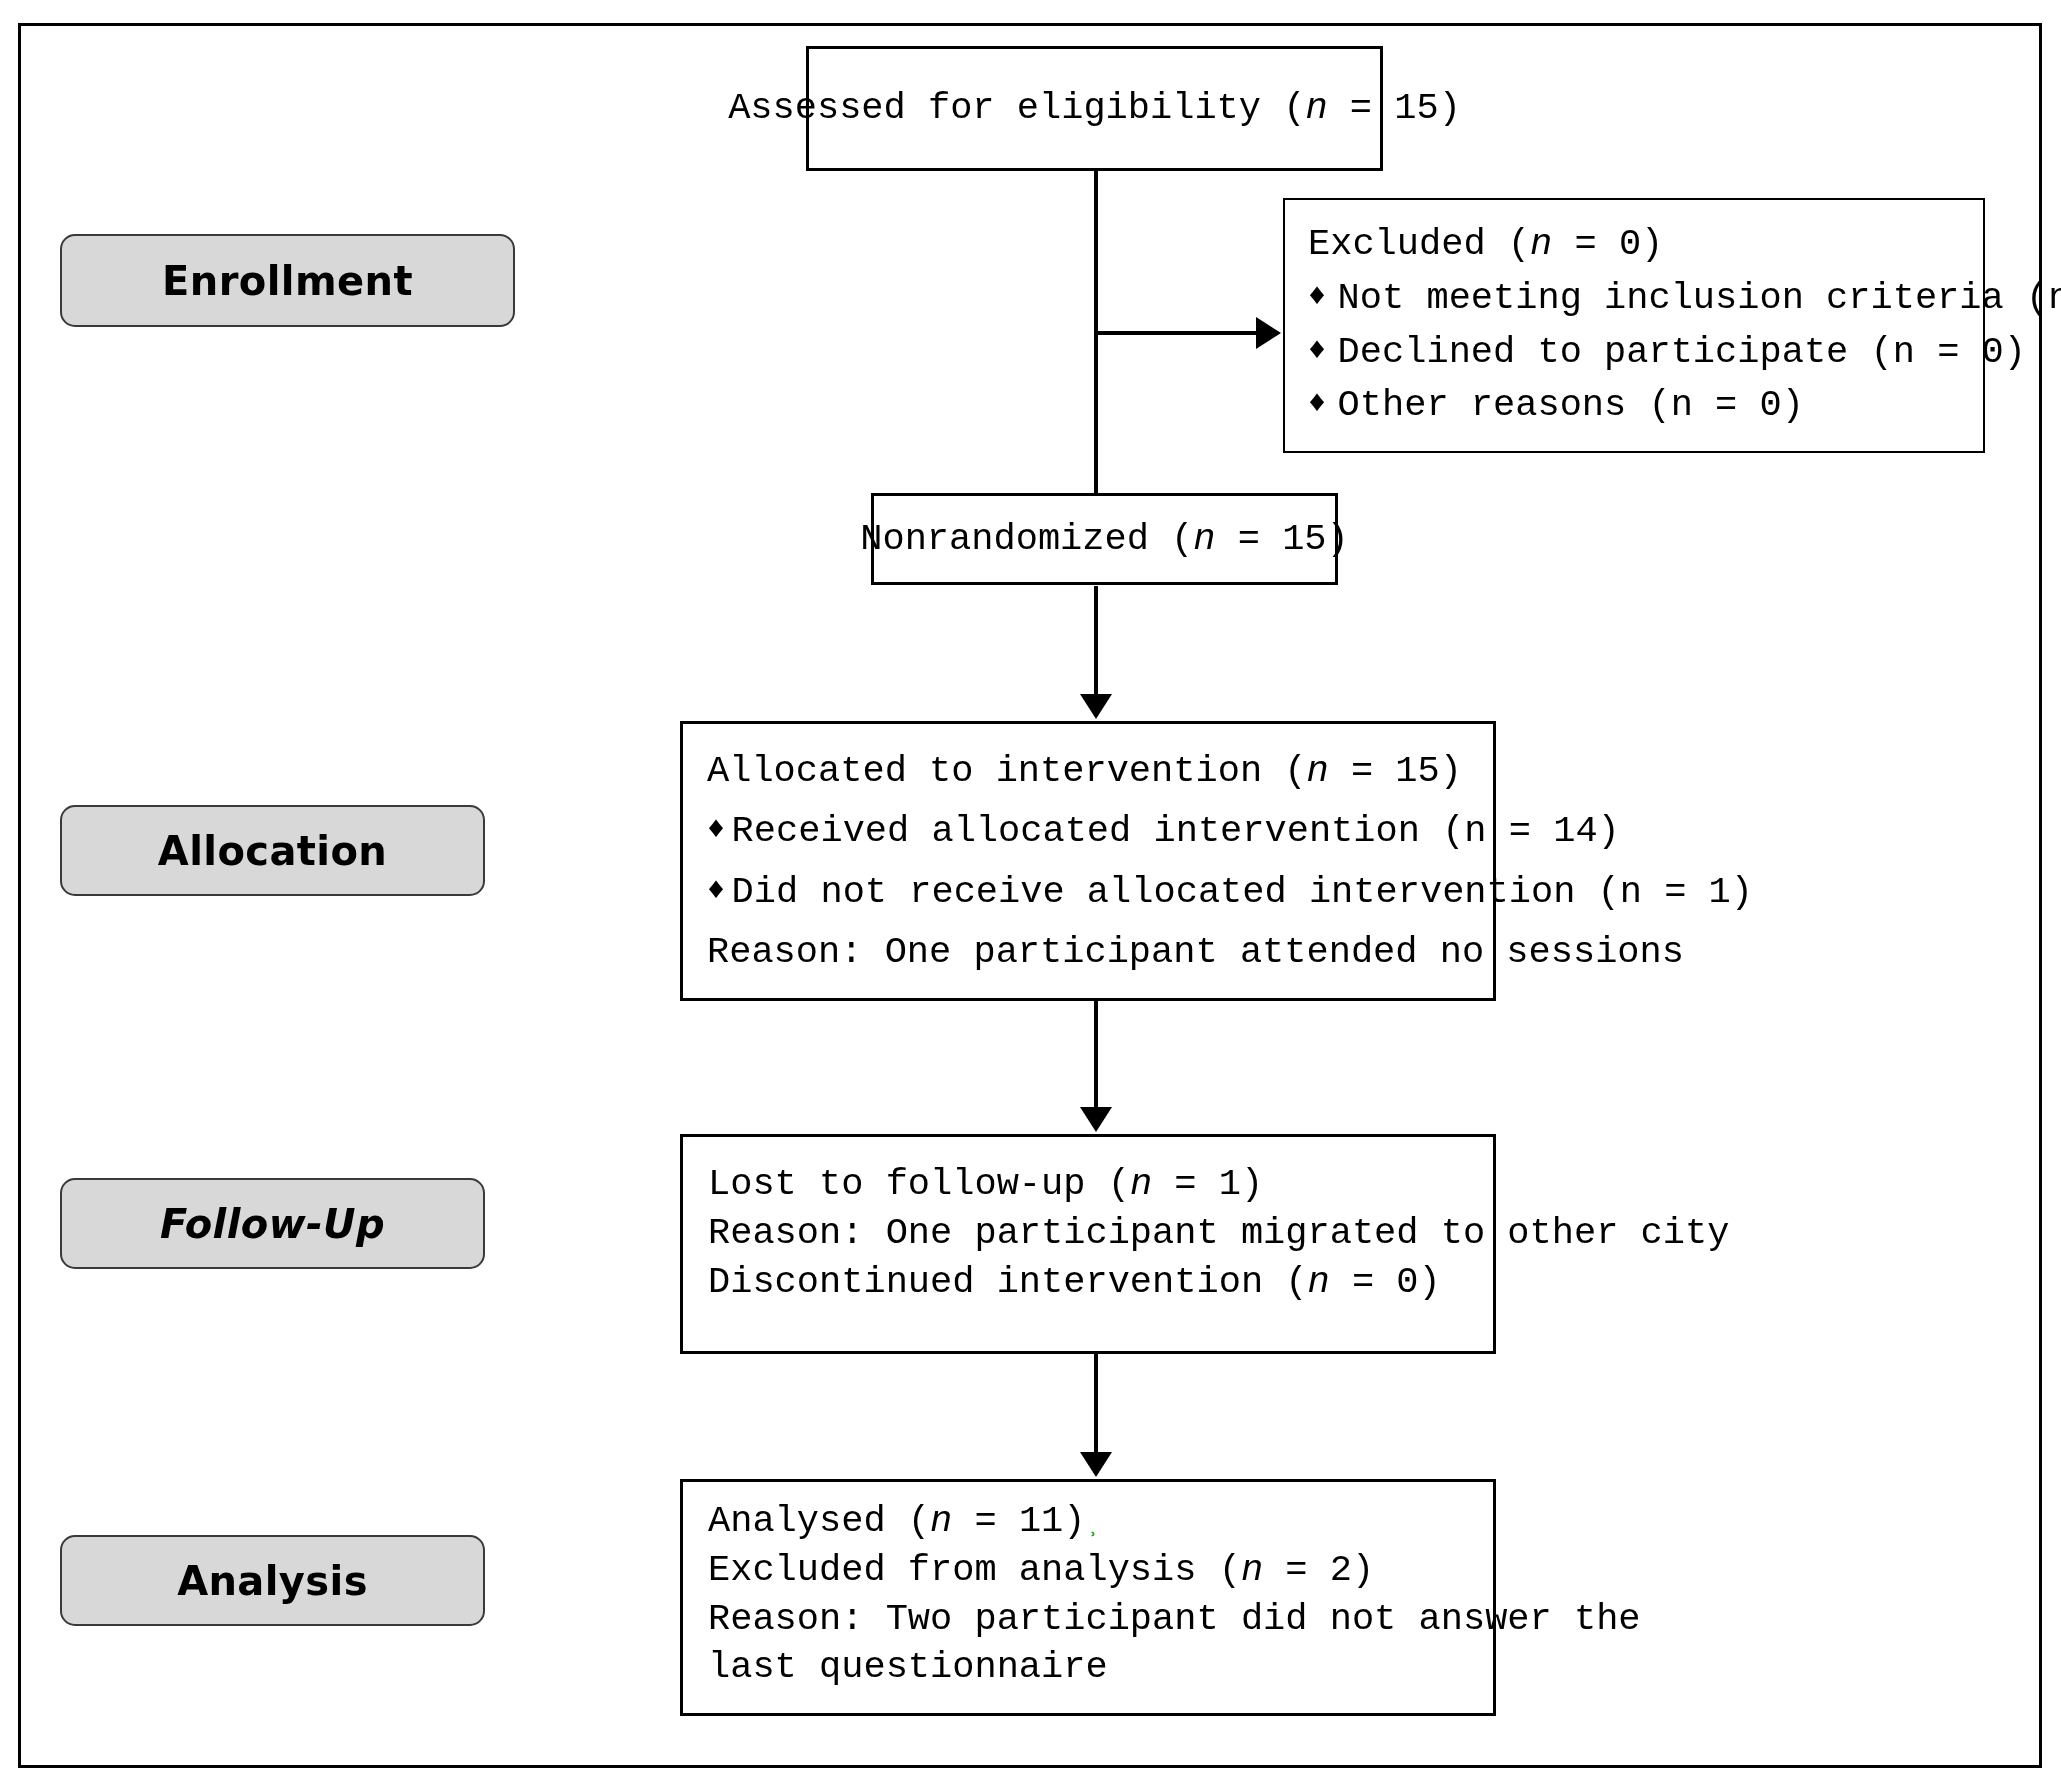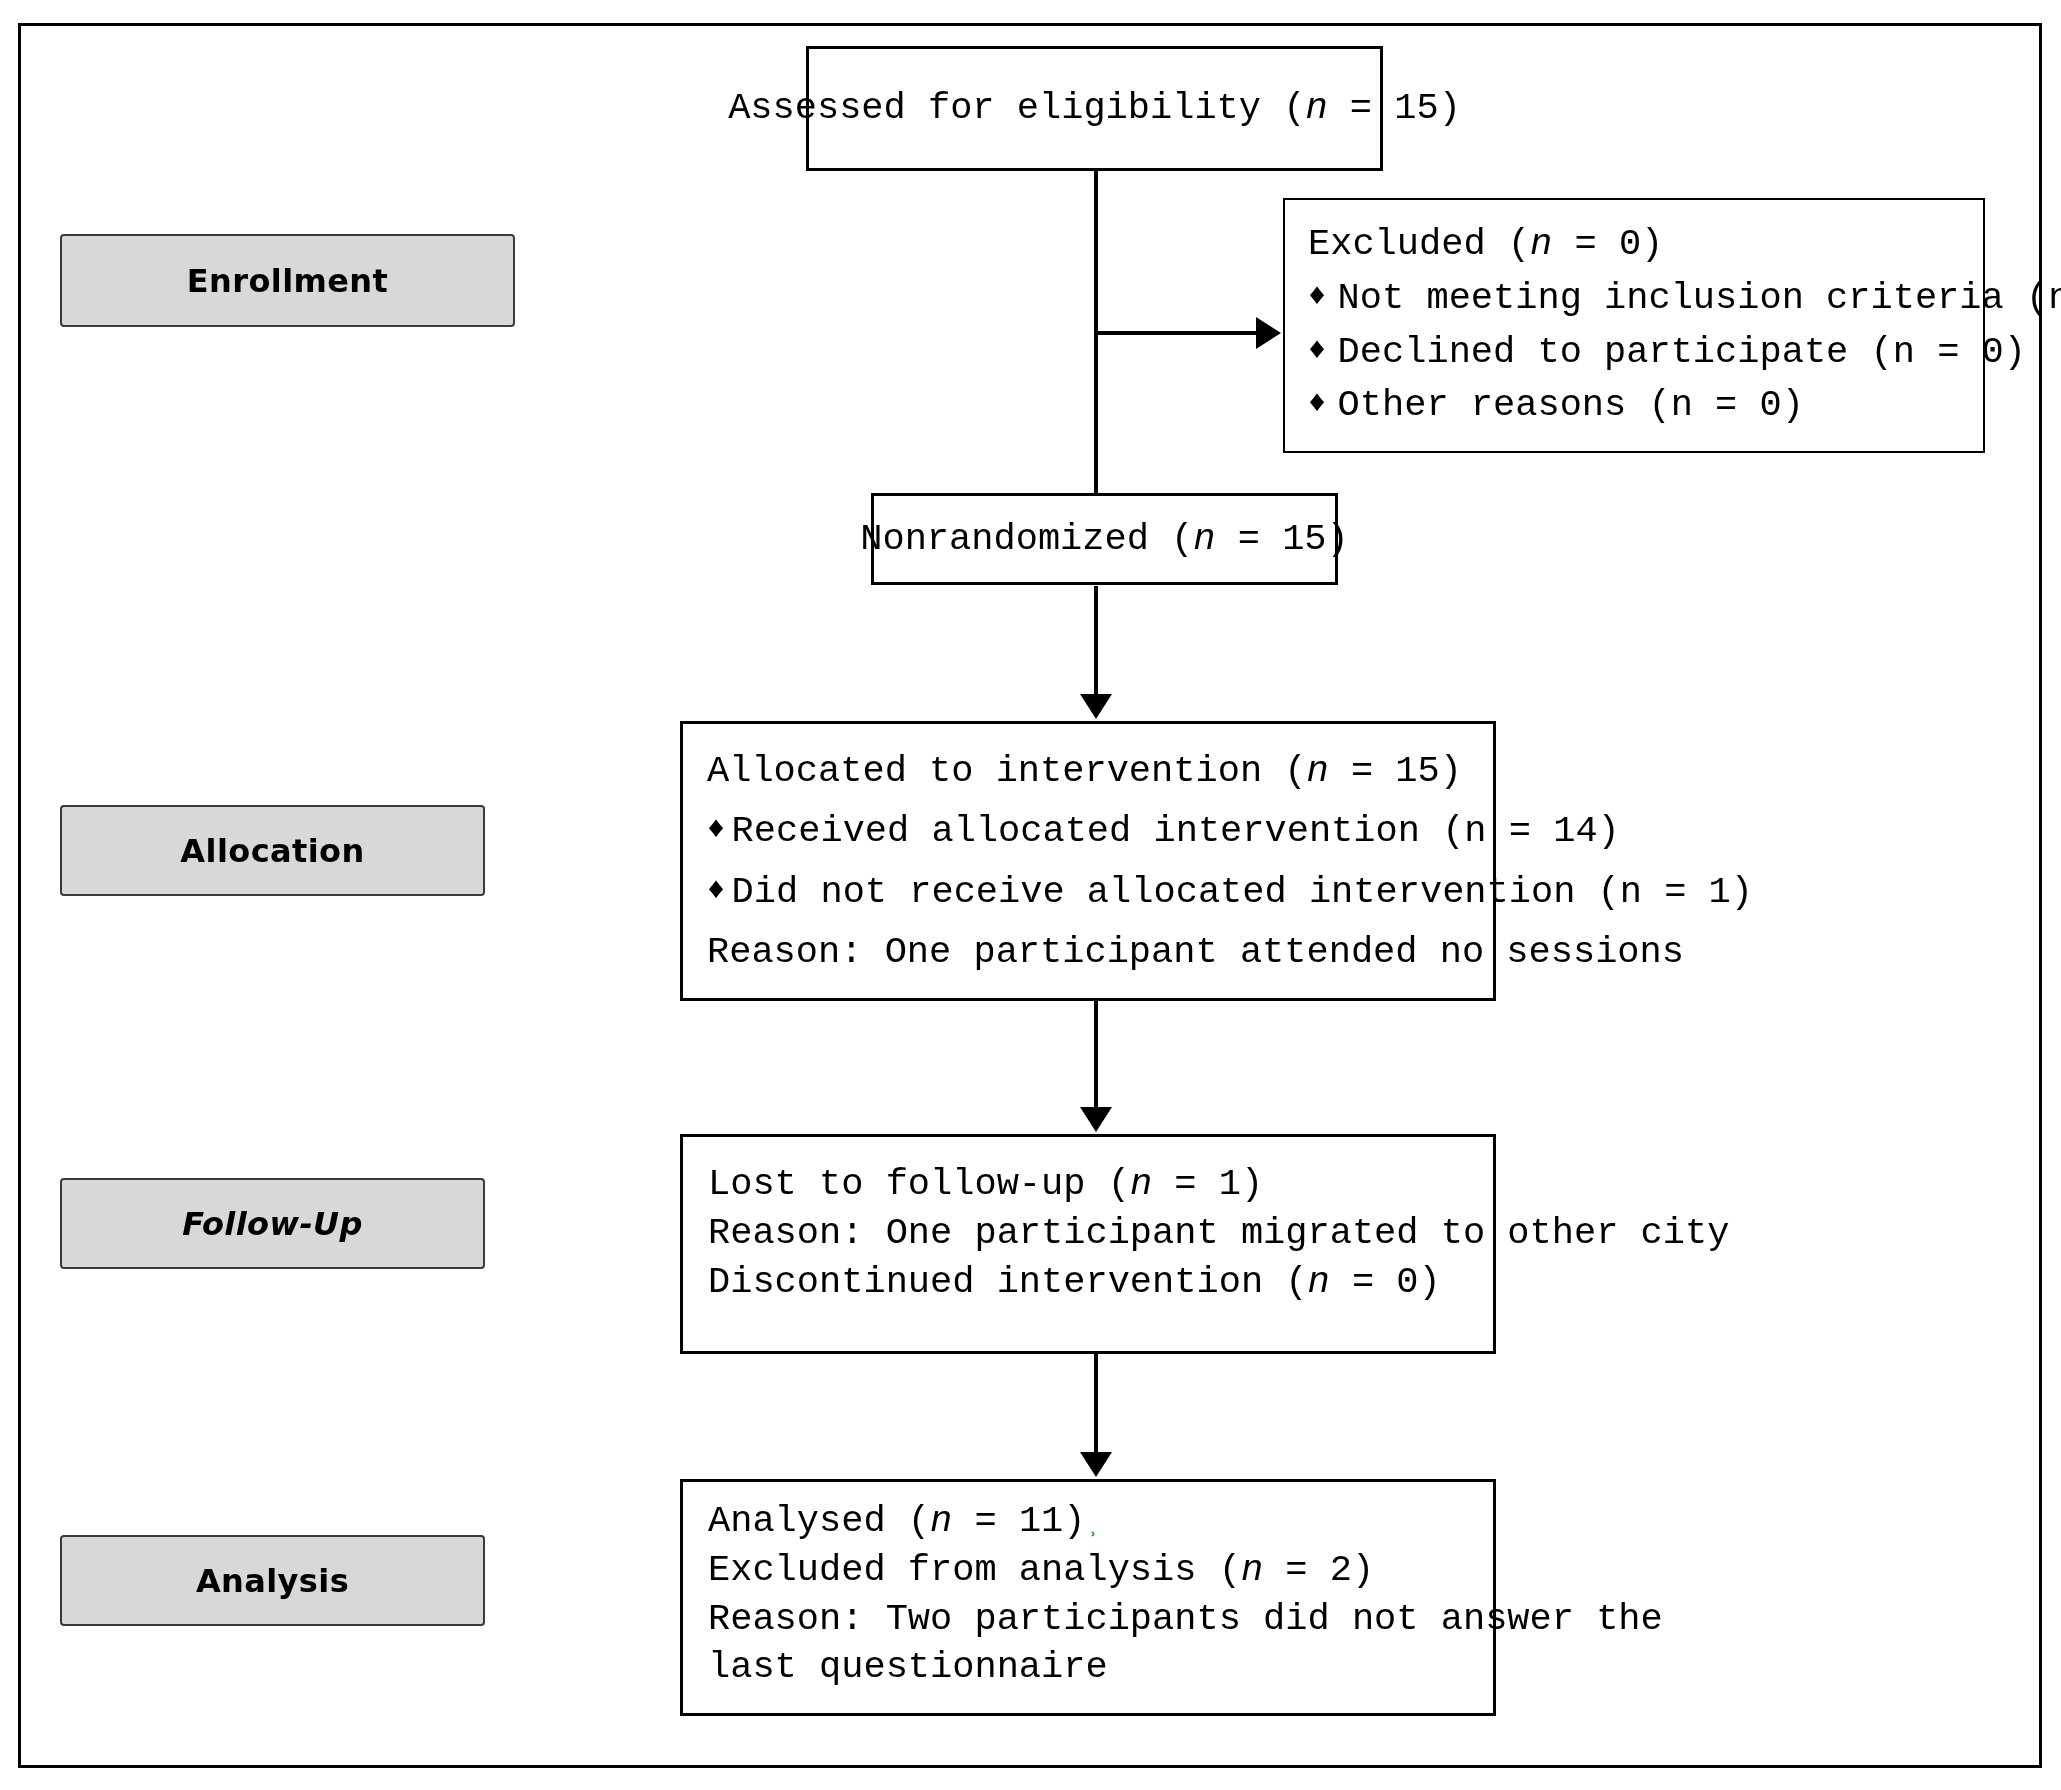--- a/index.html
+++ b/index.html
@@ -31,26 +31,26 @@
     box-sizing: border-box;
     background: transparent;
   }
 
   
   .stage-label {
     position: absolute;
     box-sizing: border-box;
     background: #d8d8d8;
     border: 2.5px solid #3a3a3a;
-    border-radius: 4px;
+    border-radius: 15px;
     display: flex;
     align-items: center;
     justify-content: center;
     color: #000000;
-    font-size: 32px;
+    font-size: 40px;
     font-weight: bold;
     letter-spacing: 0.4px;
     font-family: "DejaVu Sans", sans-serif;
   }
 
   
   .flow-box {
     position: absolute;
     box-sizing: border-box;
     background: #ffffff;
@@ -243,19 +243,19 @@
       <div class="line"><span>Discontinued  intervention (</span><span class="ital">n</span><span> = 0)</span></div>
     </div>
   </div>
 
   <div class="flow-box" style="left:680px; top:1479px; width:816px; height:237px;">
     <div class="box-inner" style="padding:15px 25px;">
       <div class="line" style="position:relative; display:inline-block;"><span>Analysed (</span><span class="ital">n</span><span> = 11)</span><span class="squiggle" style="left:100%; bottom:1.7px;">˒</span></div>
 
       <div class="line"><span>Excluded from analysis (</span><span class="ital">n</span><span> = 2)</span></div>
 
-      <div class="line">Reason: Two participants did not answer the</div>
+      <div class="line">Reason: Two participant did not answer the</div>
       <div class="line">last questionnaire</div>
     </div>
   </div>
 
 </div>
 
 
 </body></html>

